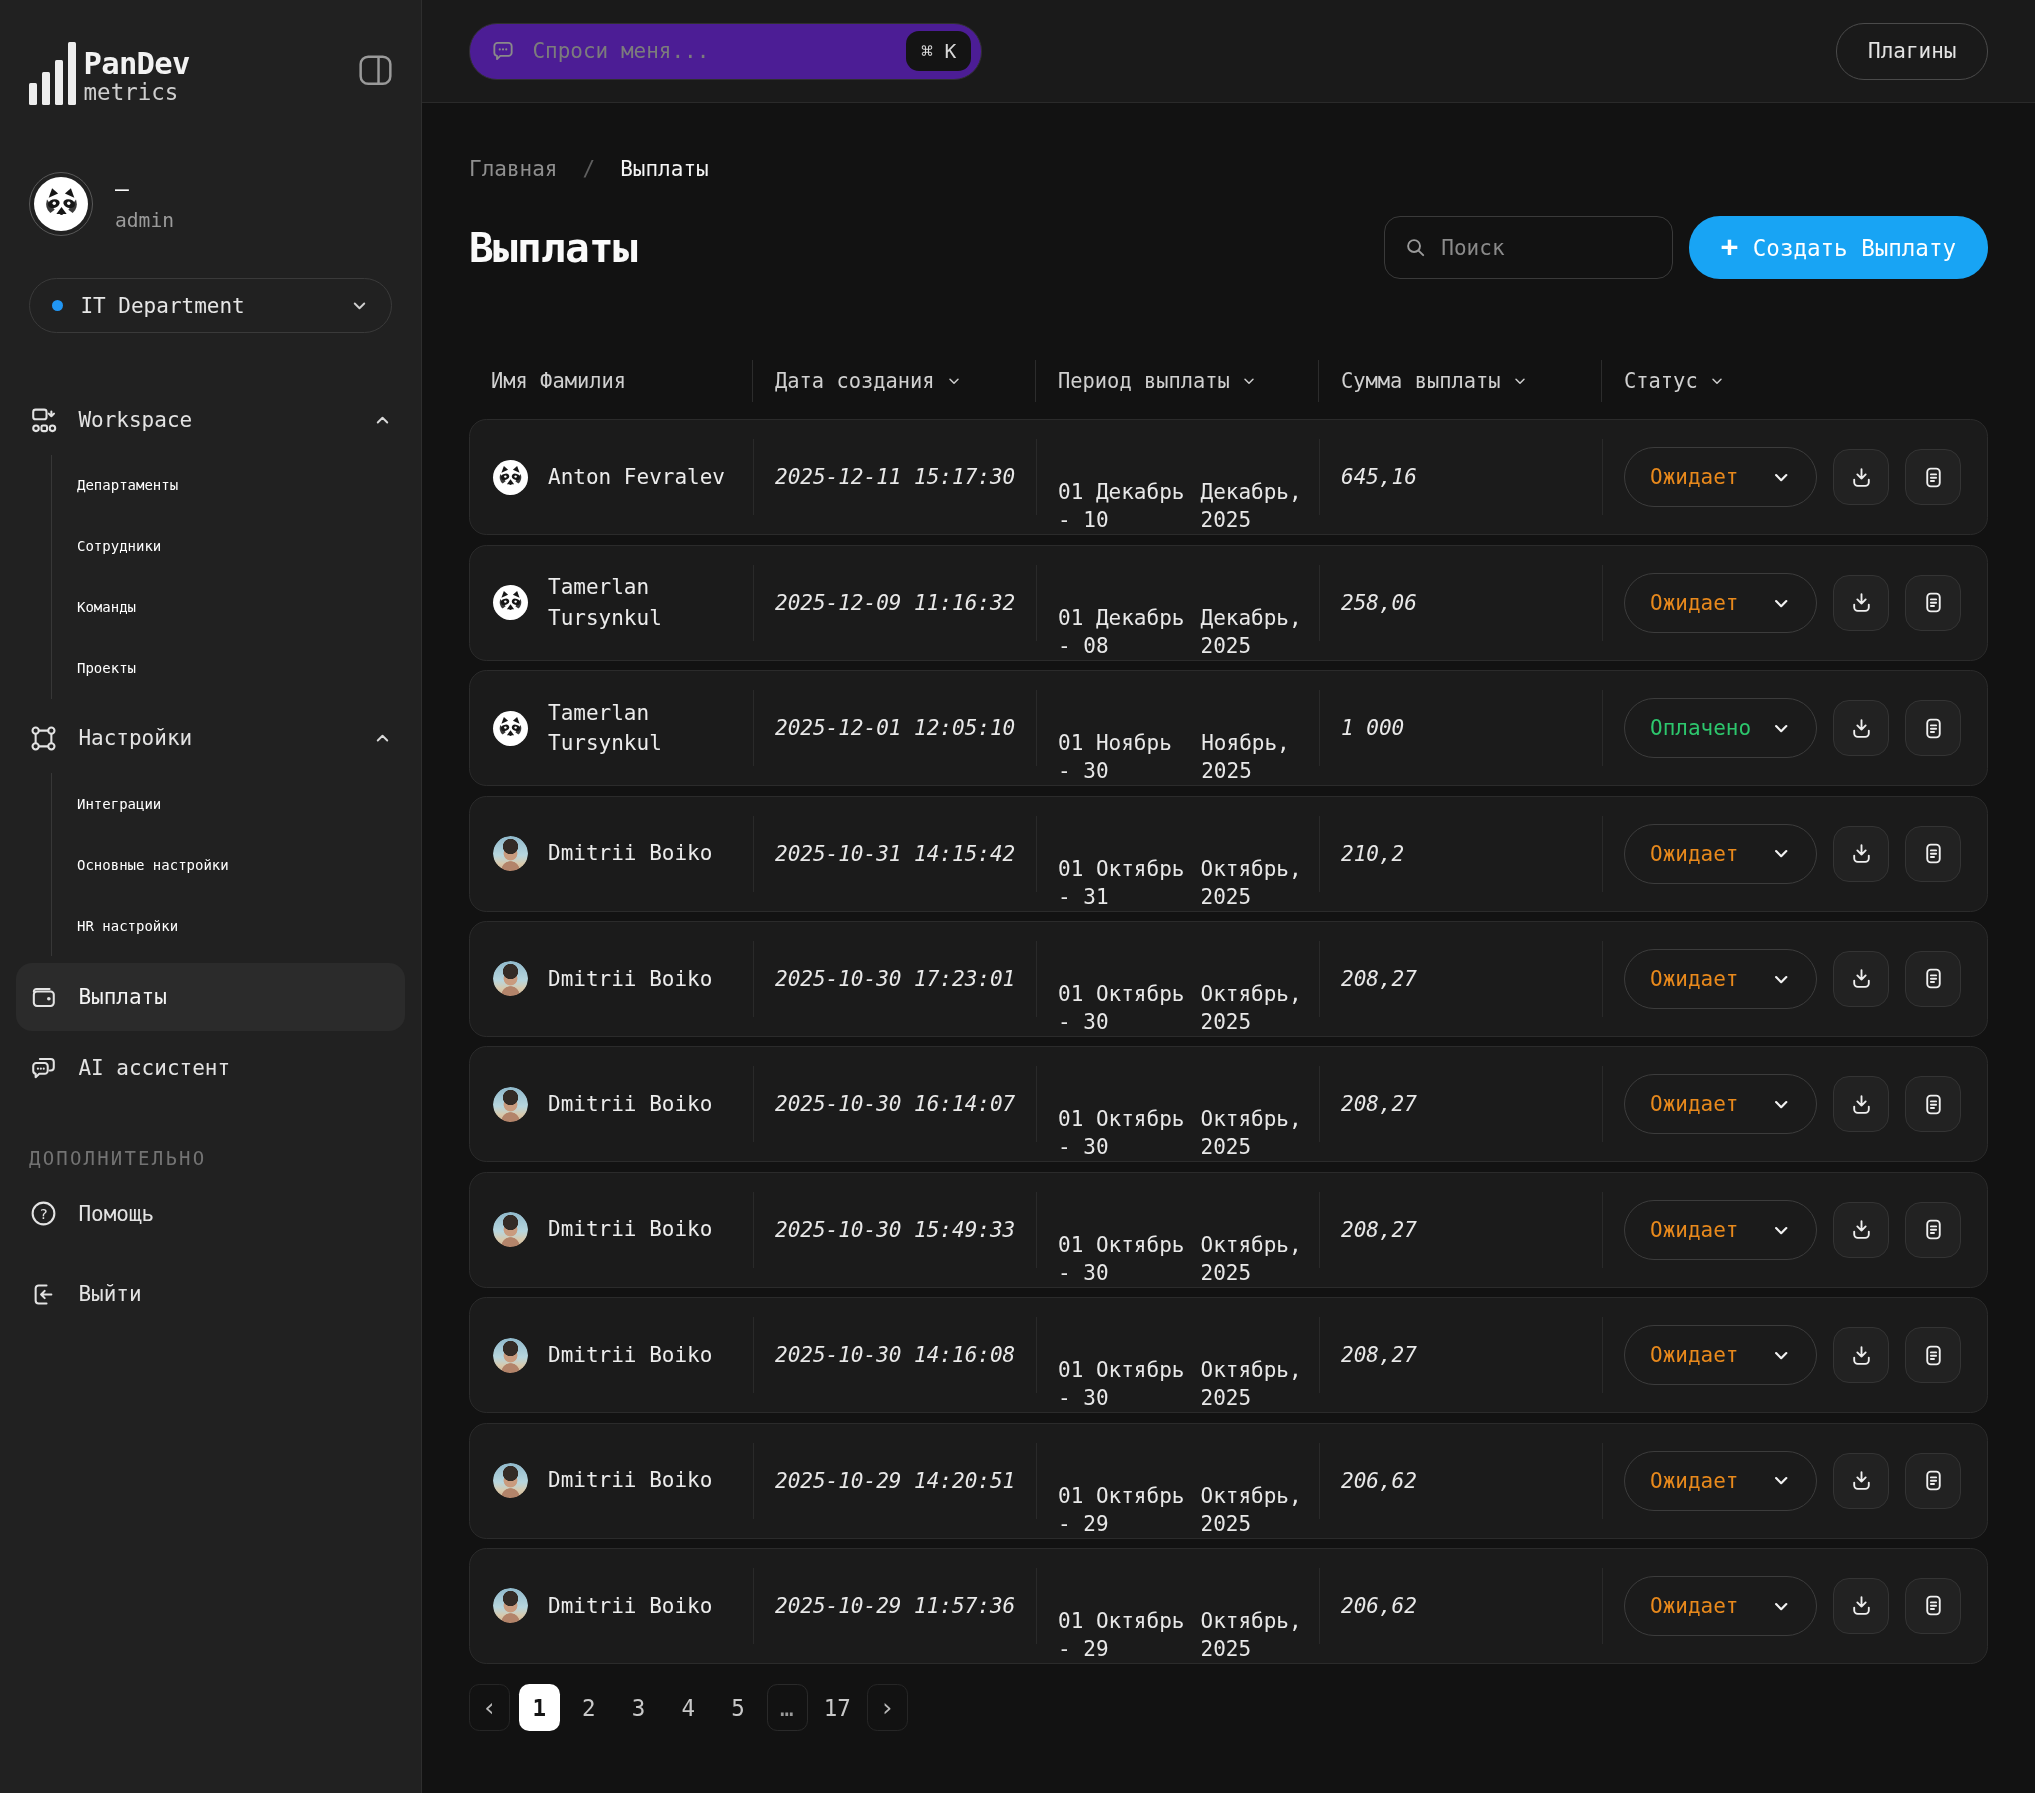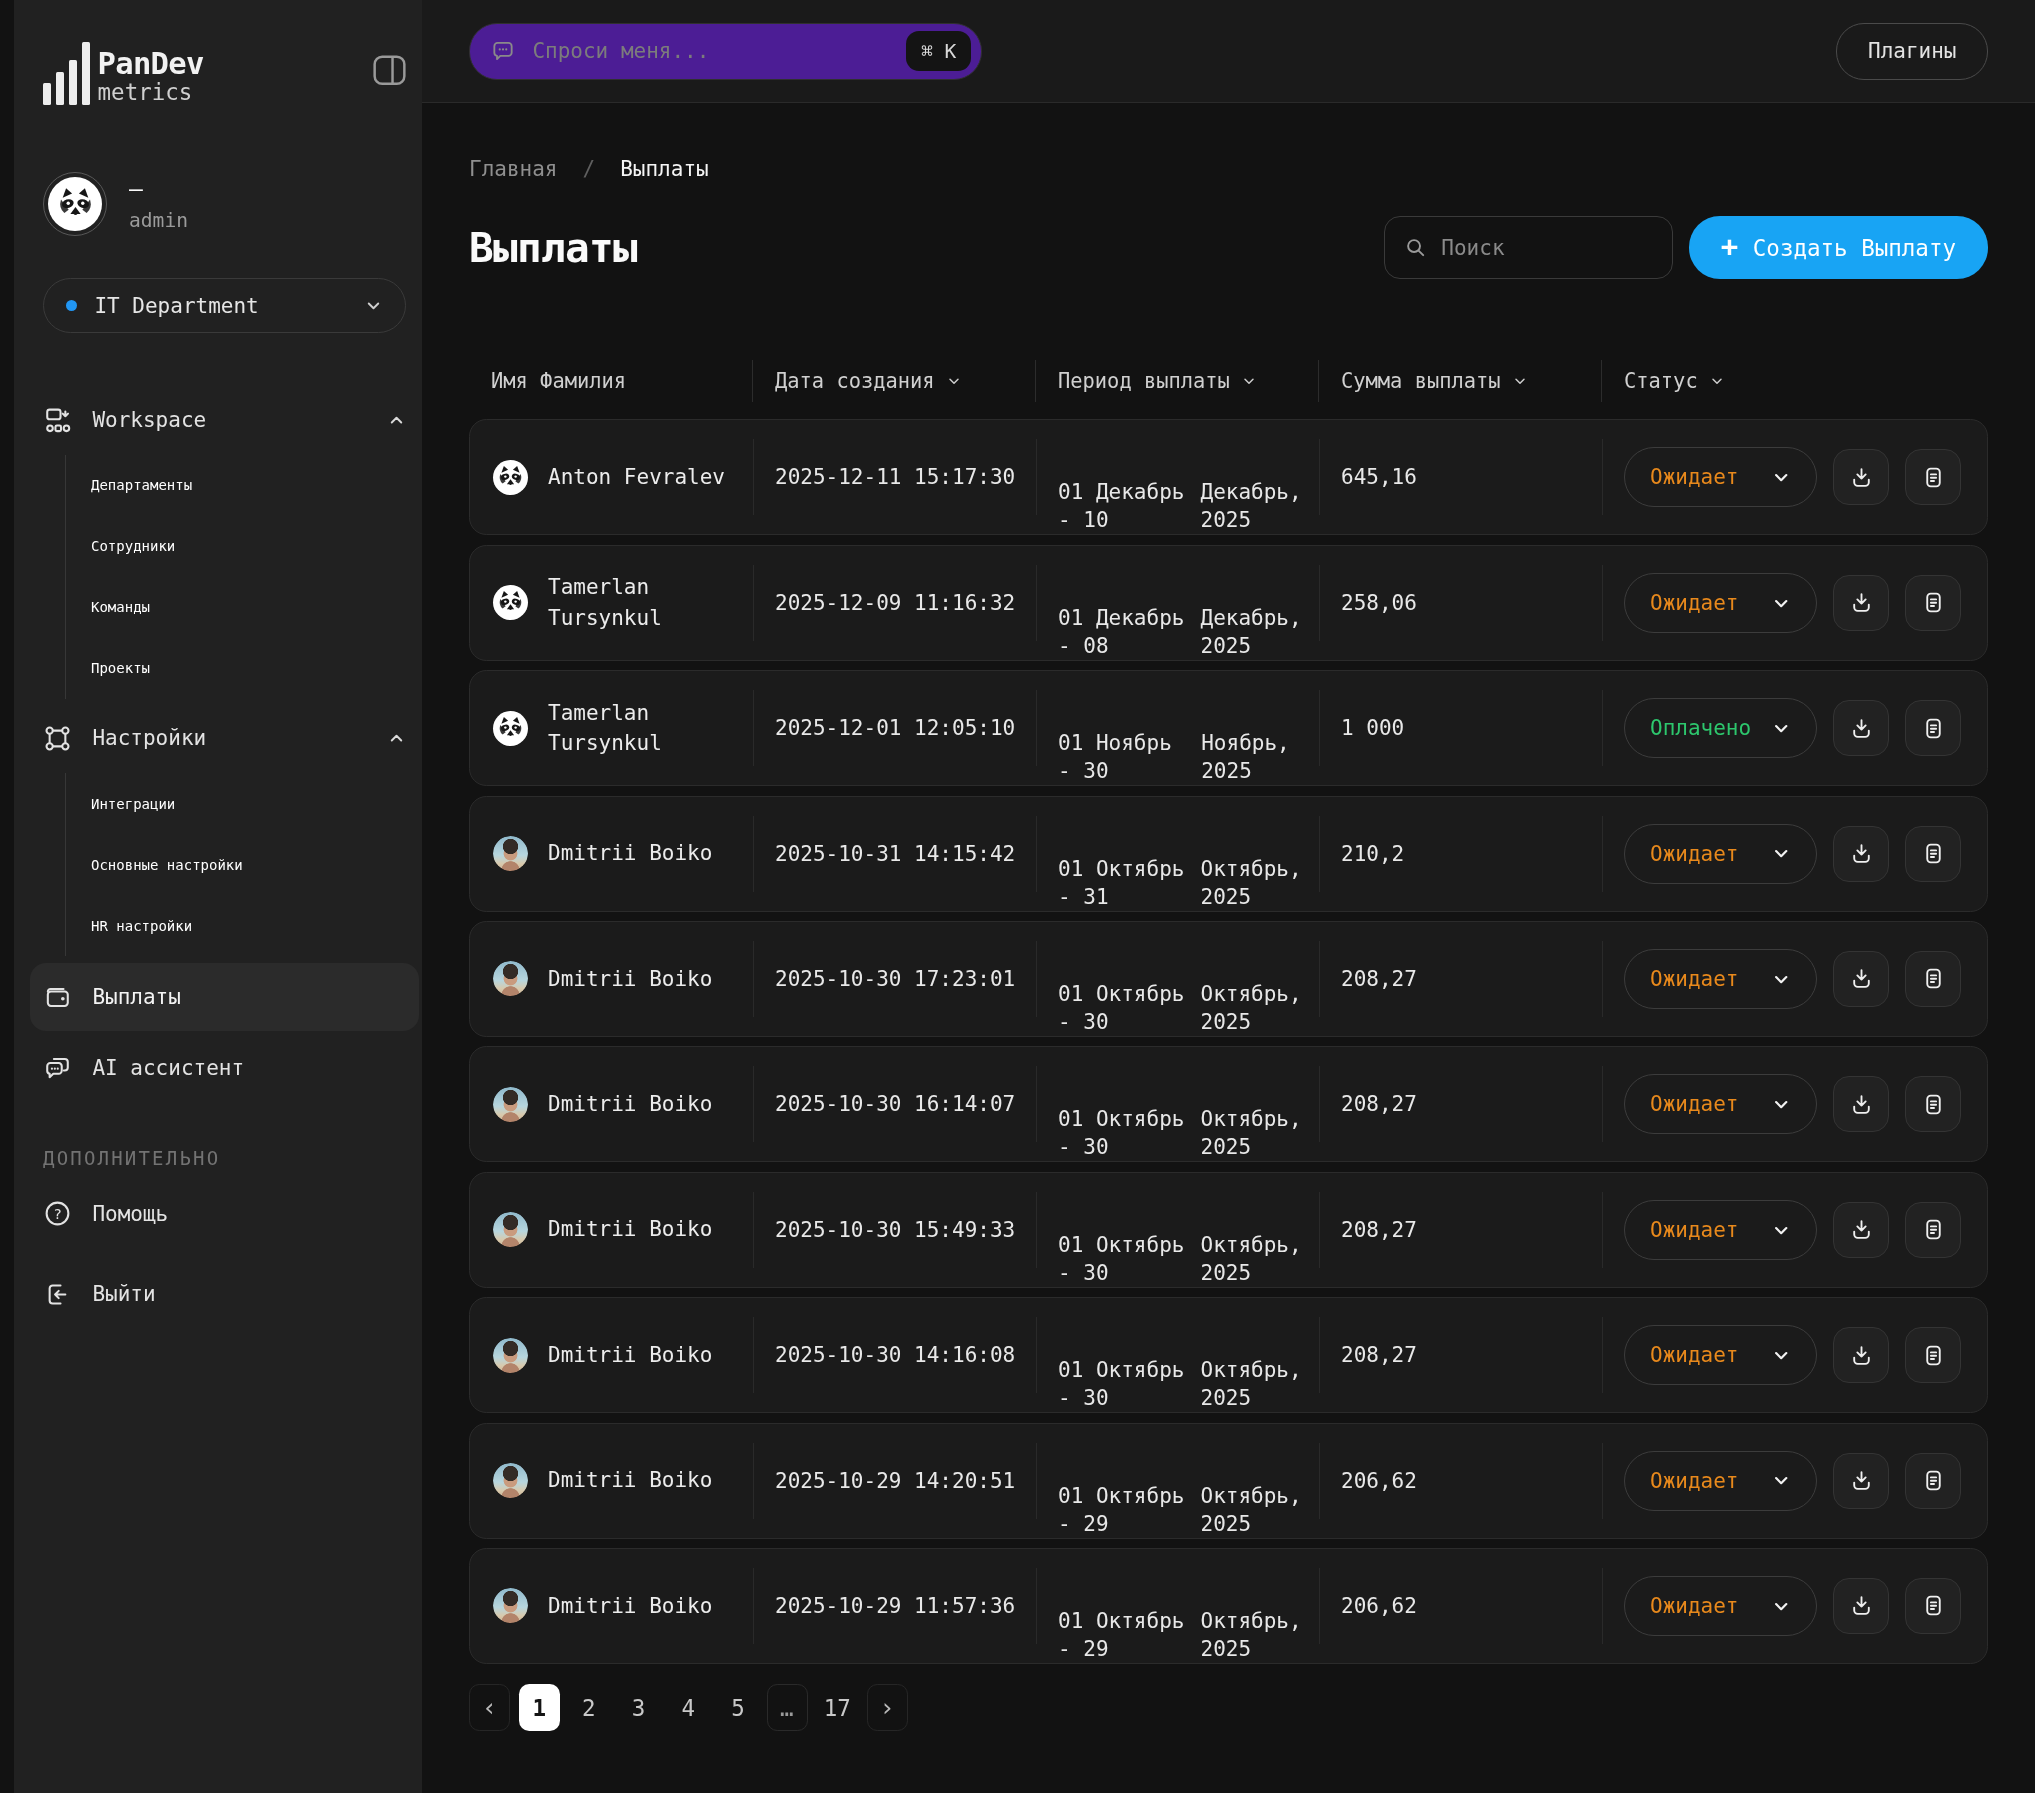--- a/index.html
+++ b/index.html
@@ -8,21 +8,21 @@
     --bg-card:#1b1b1b; --line:#2b2b2b; --line-soft:#2a2a2a;
     --txt:#ececec; --txt-dim:#9b9b9b; --txt-mut:#737373;
   }
   *{box-sizing:border-box;margin:0;padding:0;font-family:"DejaVu Sans Mono","Liberation Mono",monospace;}
   html,body{width:2035px;height:1794px;overflow:hidden;background:var(--bg-main);color:var(--txt);}
   button{background:none;border:none;color:inherit;cursor:pointer;}
   input{background:transparent;border:none;outline:none;color:var(--txt);}
   svg{display:block;}
 
   
-  .sidebar{position:absolute;left:14px;top:0;width:422px;height:1794px;background:var(--bg-side);
+  .sidebar{position:absolute;left:0;top:0;width:422px;height:1794px;background:var(--bg-side);
     border-right:0.7px solid #2e2e2e;padding:42px 29px 0 29px;}
   .logo-row{display:flex;align-items:flex-start;justify-content:space-between;}
   .logo{display:flex;align-items:flex-end;gap:7.3px;}
   .logo-bars{display:flex;align-items:flex-end;gap:5.1px;height:63px;}
   .logo-bars i{display:block;width:8px;background:#ededed;border-radius:1.5px;}
   .logo-bars i:nth-child(1){height:22px}.logo-bars i:nth-child(2){height:33px}
   .logo-bars i:nth-child(3){height:45px}.logo-bars i:nth-child(4){height:63px}
   .logo-text{line-height:1;padding-bottom:1.5px;}
   .logo-text .t1{font-size:30.5px;font-weight:bold;color:#f2f2f2;letter-spacing:-0.7px;}
   .logo-text .t2{font-size:22.5px;color:#cfcfcf;margin-top:1.5px;}
@@ -91,21 +91,21 @@
   .name-cell{gap:20px;padding-left:23px;padding-right:14.5px;}
   .avatar{width:35px;height:35px;border-radius:50%;flex:0 0 35px;overflow:hidden;display:flex;align-items:center;justify-content:center;}
   .avatar.raccoon{background:#fff;}
   .photo-face{width:35px;height:35px;border-radius:50%;
     background:
       radial-gradient(circle at 50% 30%, #332b26 0 7.3px, rgba(51,43,38,0) 8px),
       radial-gradient(circle at 50% 50%, #c99b7e 0 6.5px, rgba(201,155,126,0) 7.3px),
       radial-gradient(circle at 50% 98%, #b3846a 0 8.7px, rgba(179,132,106,0) 9.4px),
       linear-gradient(180deg,#8fb9cb 0%,#b7d6de 55%,#d9c9ac 80%,#c8b294 100%);}
   .name{font-size:21px;color:#ececec;line-height:30.5px;}
-  .created,.amount{font-size:21px;color:#e8e8e8;}
+  .created,.amount{font-size:21px;color:#e8e8e8;font-style:italic;}
   .period{flex-direction:row;align-items:flex-end;justify-content:center;gap:5.8px;}
   .period span{font-size:21px;color:#e8e8e8;line-height:28px;}
   .actions{gap:16px;padding-right:22px;}
   .status-pill{width:193px;height:60px;border:0.7px solid #3c3c3c;border-radius:30px;display:flex;align-items:center;
     justify-content:space-between;padding:0 25px;flex:0 0 193px;}
   .st-label{font-size:21px;}
   .status-pill.pending .st-label{color:var(--c-pending);}
   .status-pill.paid .st-label{color:var(--c-paid);}
   .status-pill .chev{color:#f2f2f2;}
   .icon-btn{width:56px;height:56px;border:0.7px solid #343434;background:#222222;border-radius:16px;

